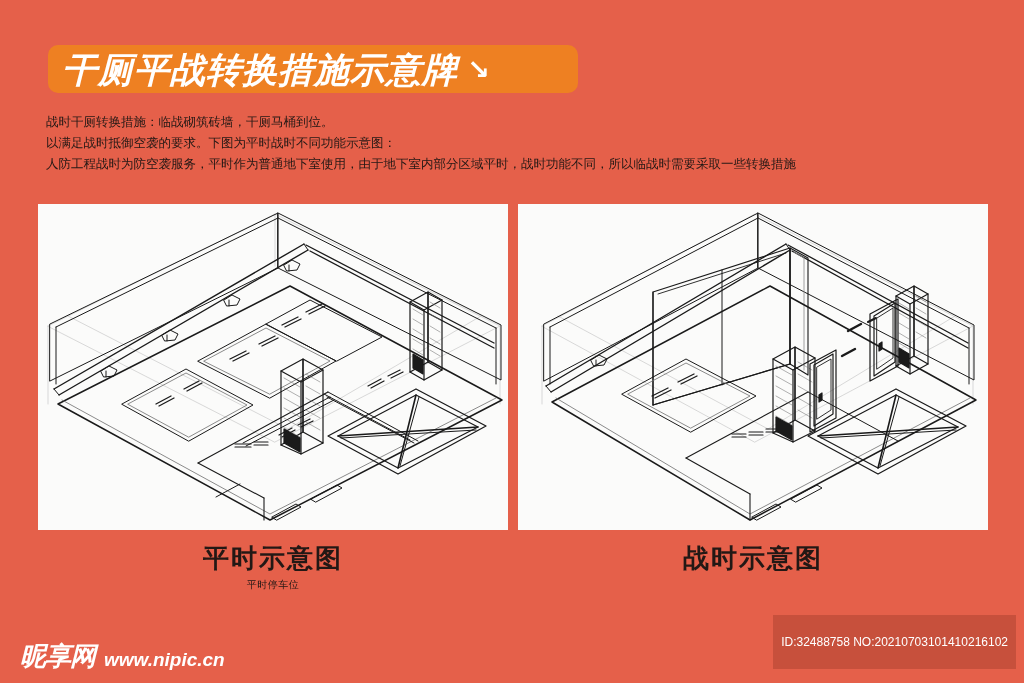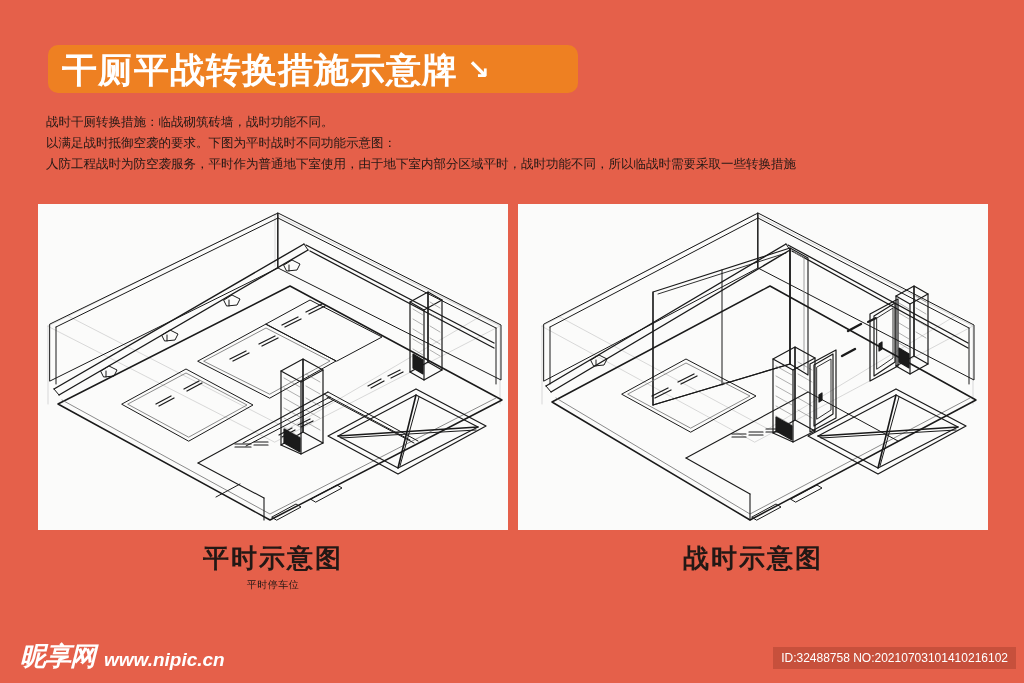--- a/index.html
+++ b/index.html
@@ -21,20 +21,21 @@
     left: 48px;
     top: 45px;
     width: 530px;
     height: 48px;
     background: #ee8022;
     border-radius: 10px;
     display: flex;
     align-items: center;
     box-sizing: border-box;
     padding: 0 14px;
+    font-style: italic;
   }
   #title-text {
     color: #ffffff;
     font-size: 35px;
     font-weight: bold;
     letter-spacing: 1px;
     line-height: 1;
     white-space: nowrap;
   }
   #title-arrow {
@@ -122,35 +123,35 @@
     line-height: 1;
     text-align: right;
   }
   #id-badge {
     position: absolute;
     right: 8px;
     bottom: 14px;
     background: rgba(150, 55, 40, 0.38);
     color: #ffffff;
     font-size: 12px;
-    padding: 4px 8px;
+    padding: 20px 8px;
     line-height: 1.2;
     white-space: nowrap;
   }
 </style>
 </head>
 <body>
 
 <div id="title-badge">
   <span id="title-text">干厕平战转换措施示意牌</span>
   <span id="title-arrow">↘</span>
 </div>
 
 <div id="intro-block">
-  <div class="intro-line">战时干厕转换措施：临战砌筑砖墙，战时功能不同。</div>
+  <div class="intro-line">战时干厕转换措施：临战砌筑砖墙，干厕马桶到位。</div>
   <div class="intro-line">以满足战时抵御空袭的要求。下图为平时战时不同功能示意图：</div>
   <div class="intro-line">人防工程战时为防空袭服务，平时作为普通地下室使用，由于地下室内部分区域平时，战时功能不同，所以临战时需要采取一些转换措施</div>
 </div>
 
 <div id="panel-left" class="figure-panel">
   <svg class="figure-svg" viewBox="0 0 470 326">
     <g fill="none" stroke="#1a1a1a" stroke-width="1" stroke-linejoin="round" stroke-linecap="round">
 
       <g stroke="#c9c9c9" stroke-width="0.7">
         <path d="M10 122 L237 10 L462 122 L237 238 Z"></path>

